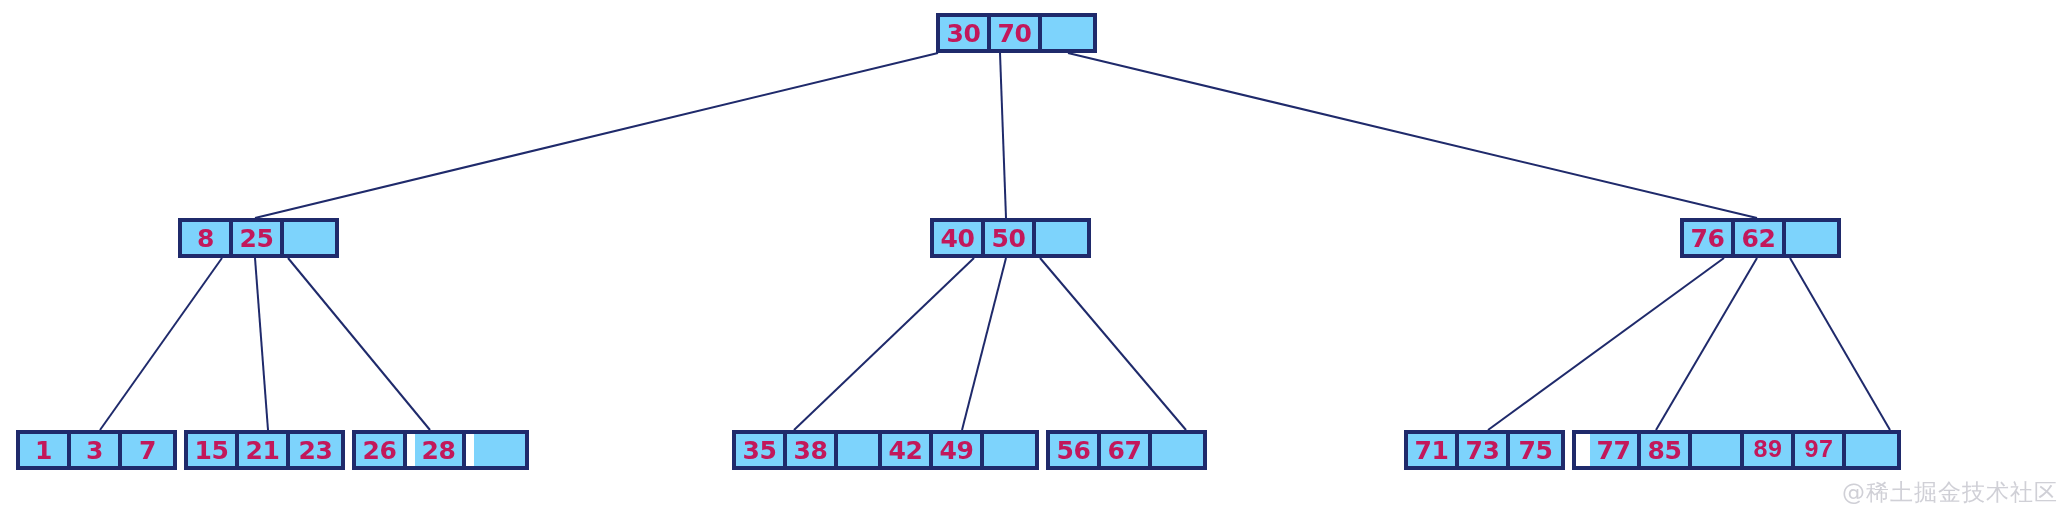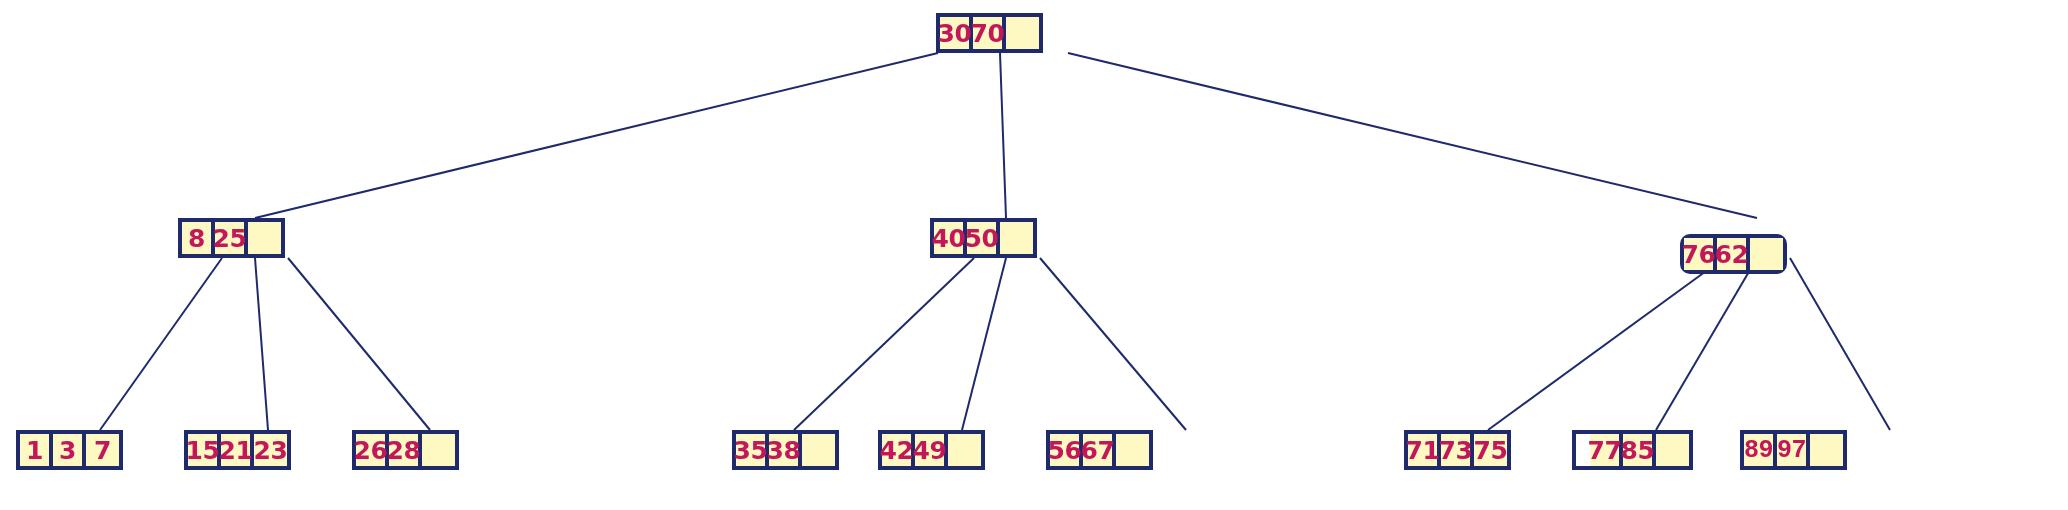--- a/index.html
+++ b/index.html
@@ -26,27 +26,27 @@
   .btree-node {
     position: absolute;
     display: flex;
     box-sizing: border-box;
     border: 4px solid #1f2a6b;
     background: #ffffff;
     height: 40px;
   }
   .btree-cell {
     box-sizing: border-box;
-    width: 33px;
+    width: 51px;
     height: 32px;
     display: flex;
     align-items: center;
     justify-content: center;
     border-right: 4px solid #1f2a6b;
-    background: #fef9c3;
+    background: #7dd3fc;
     color: #c2185b;
     font-size: 25px;
     font-weight: bold;
     letter-spacing: -0.5px;
     line-height: 1;
   }
   .btree-cell:last-child {
     border-right: none;
   }
   .btree-cell.empty {
@@ -92,36 +92,36 @@
       <div class="btree-node" style="left: 178px; top: 218px;">
         <div class="btree-cell">8</div>
         <div class="btree-cell">25</div>
         <div class="btree-cell empty"></div>
       </div>
       <div class="btree-node" style="left: 930px; top: 218px; justify-content: space-between;">
         <div class="btree-cell">40</div>
         <div class="btree-cell">50</div>
         <div class="btree-cell empty"></div>
       </div>
-      <div class="btree-node" style="left: 1680px; top: 234px; border-radius: 10px;">
+      <div class="btree-node" style="left: 1680px; top: 218px;">
         <div class="btree-cell">76</div>
         <div class="btree-cell">62</div>
         <div class="btree-cell empty"></div>
       </div>
       <div class="btree-node" style="left: 16px; top: 430px;">
         <div class="btree-cell">1</div>
         <div class="btree-cell">3</div>
         <div class="btree-cell">7</div>
       </div>
       <div class="btree-node" style="left: 184px; top: 430px;">
         <div class="btree-cell">15</div>
         <div class="btree-cell">21</div>
         <div class="btree-cell">23</div>
       </div>
-      <div class="btree-node" style="left: 352px; top: 430px;">
+      <div class="btree-node" style="left: 352px; top: 430px; gap: 8px;">
         <div class="btree-cell">26</div>
         <div class="btree-cell">28</div>
         <div class="btree-cell empty"></div>
       </div>
       <div class="btree-node" style="left: 710px; top: 430px; margin-left: 22px;">
         <div class="btree-cell">35</div>
         <div class="btree-cell">38</div>
         <div class="btree-cell empty"></div>
       </div>
       <div class="btree-node" style="left: 878px; top: 430px;">
@@ -144,14 +144,15 @@
         <div class="btree-cell">85</div>
         <div class="btree-cell empty"></div>
       </div>
       <div class="btree-node" style="left: 1740px; top: 430px; font-family: Liberation Mono, monospace;">
         <div class="btree-cell">89</div>
         <div class="btree-cell">97</div>
         <div class="btree-cell empty"></div>
       </div>
     </div>
 
+  <div id="watermark">@稀土掘金技术社区</div>
 
 </div>
 
 </body></html>

